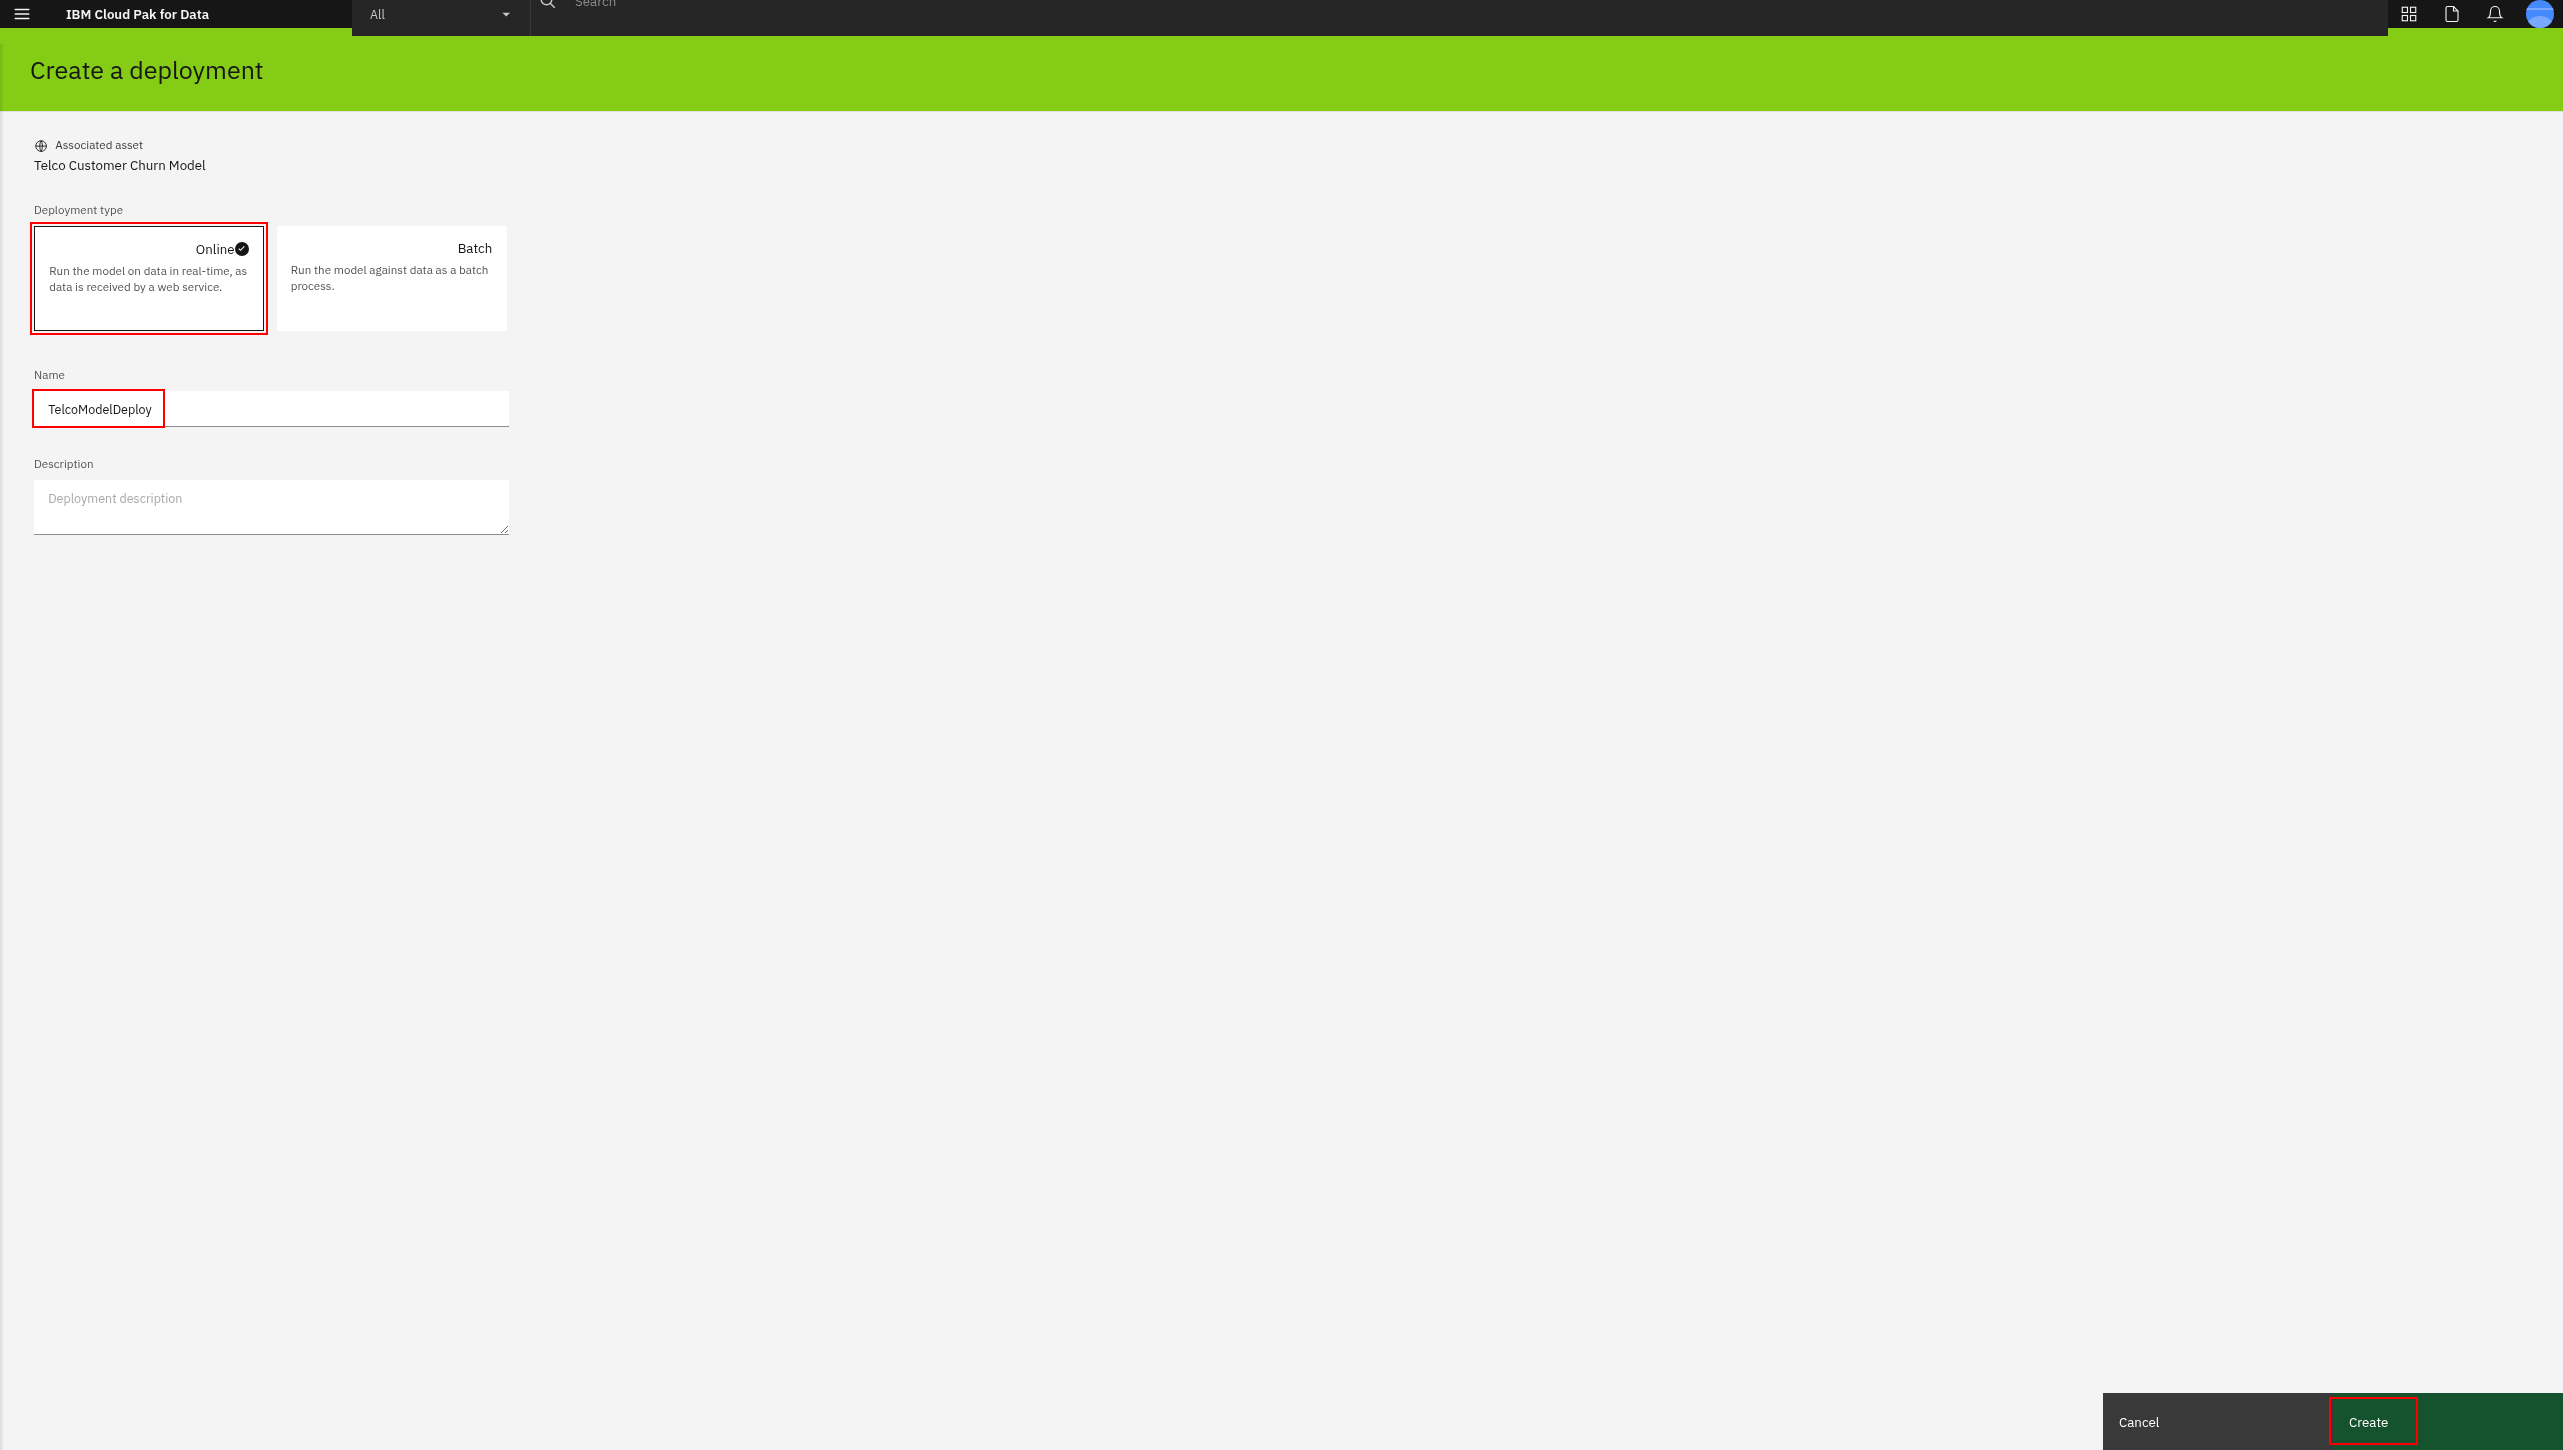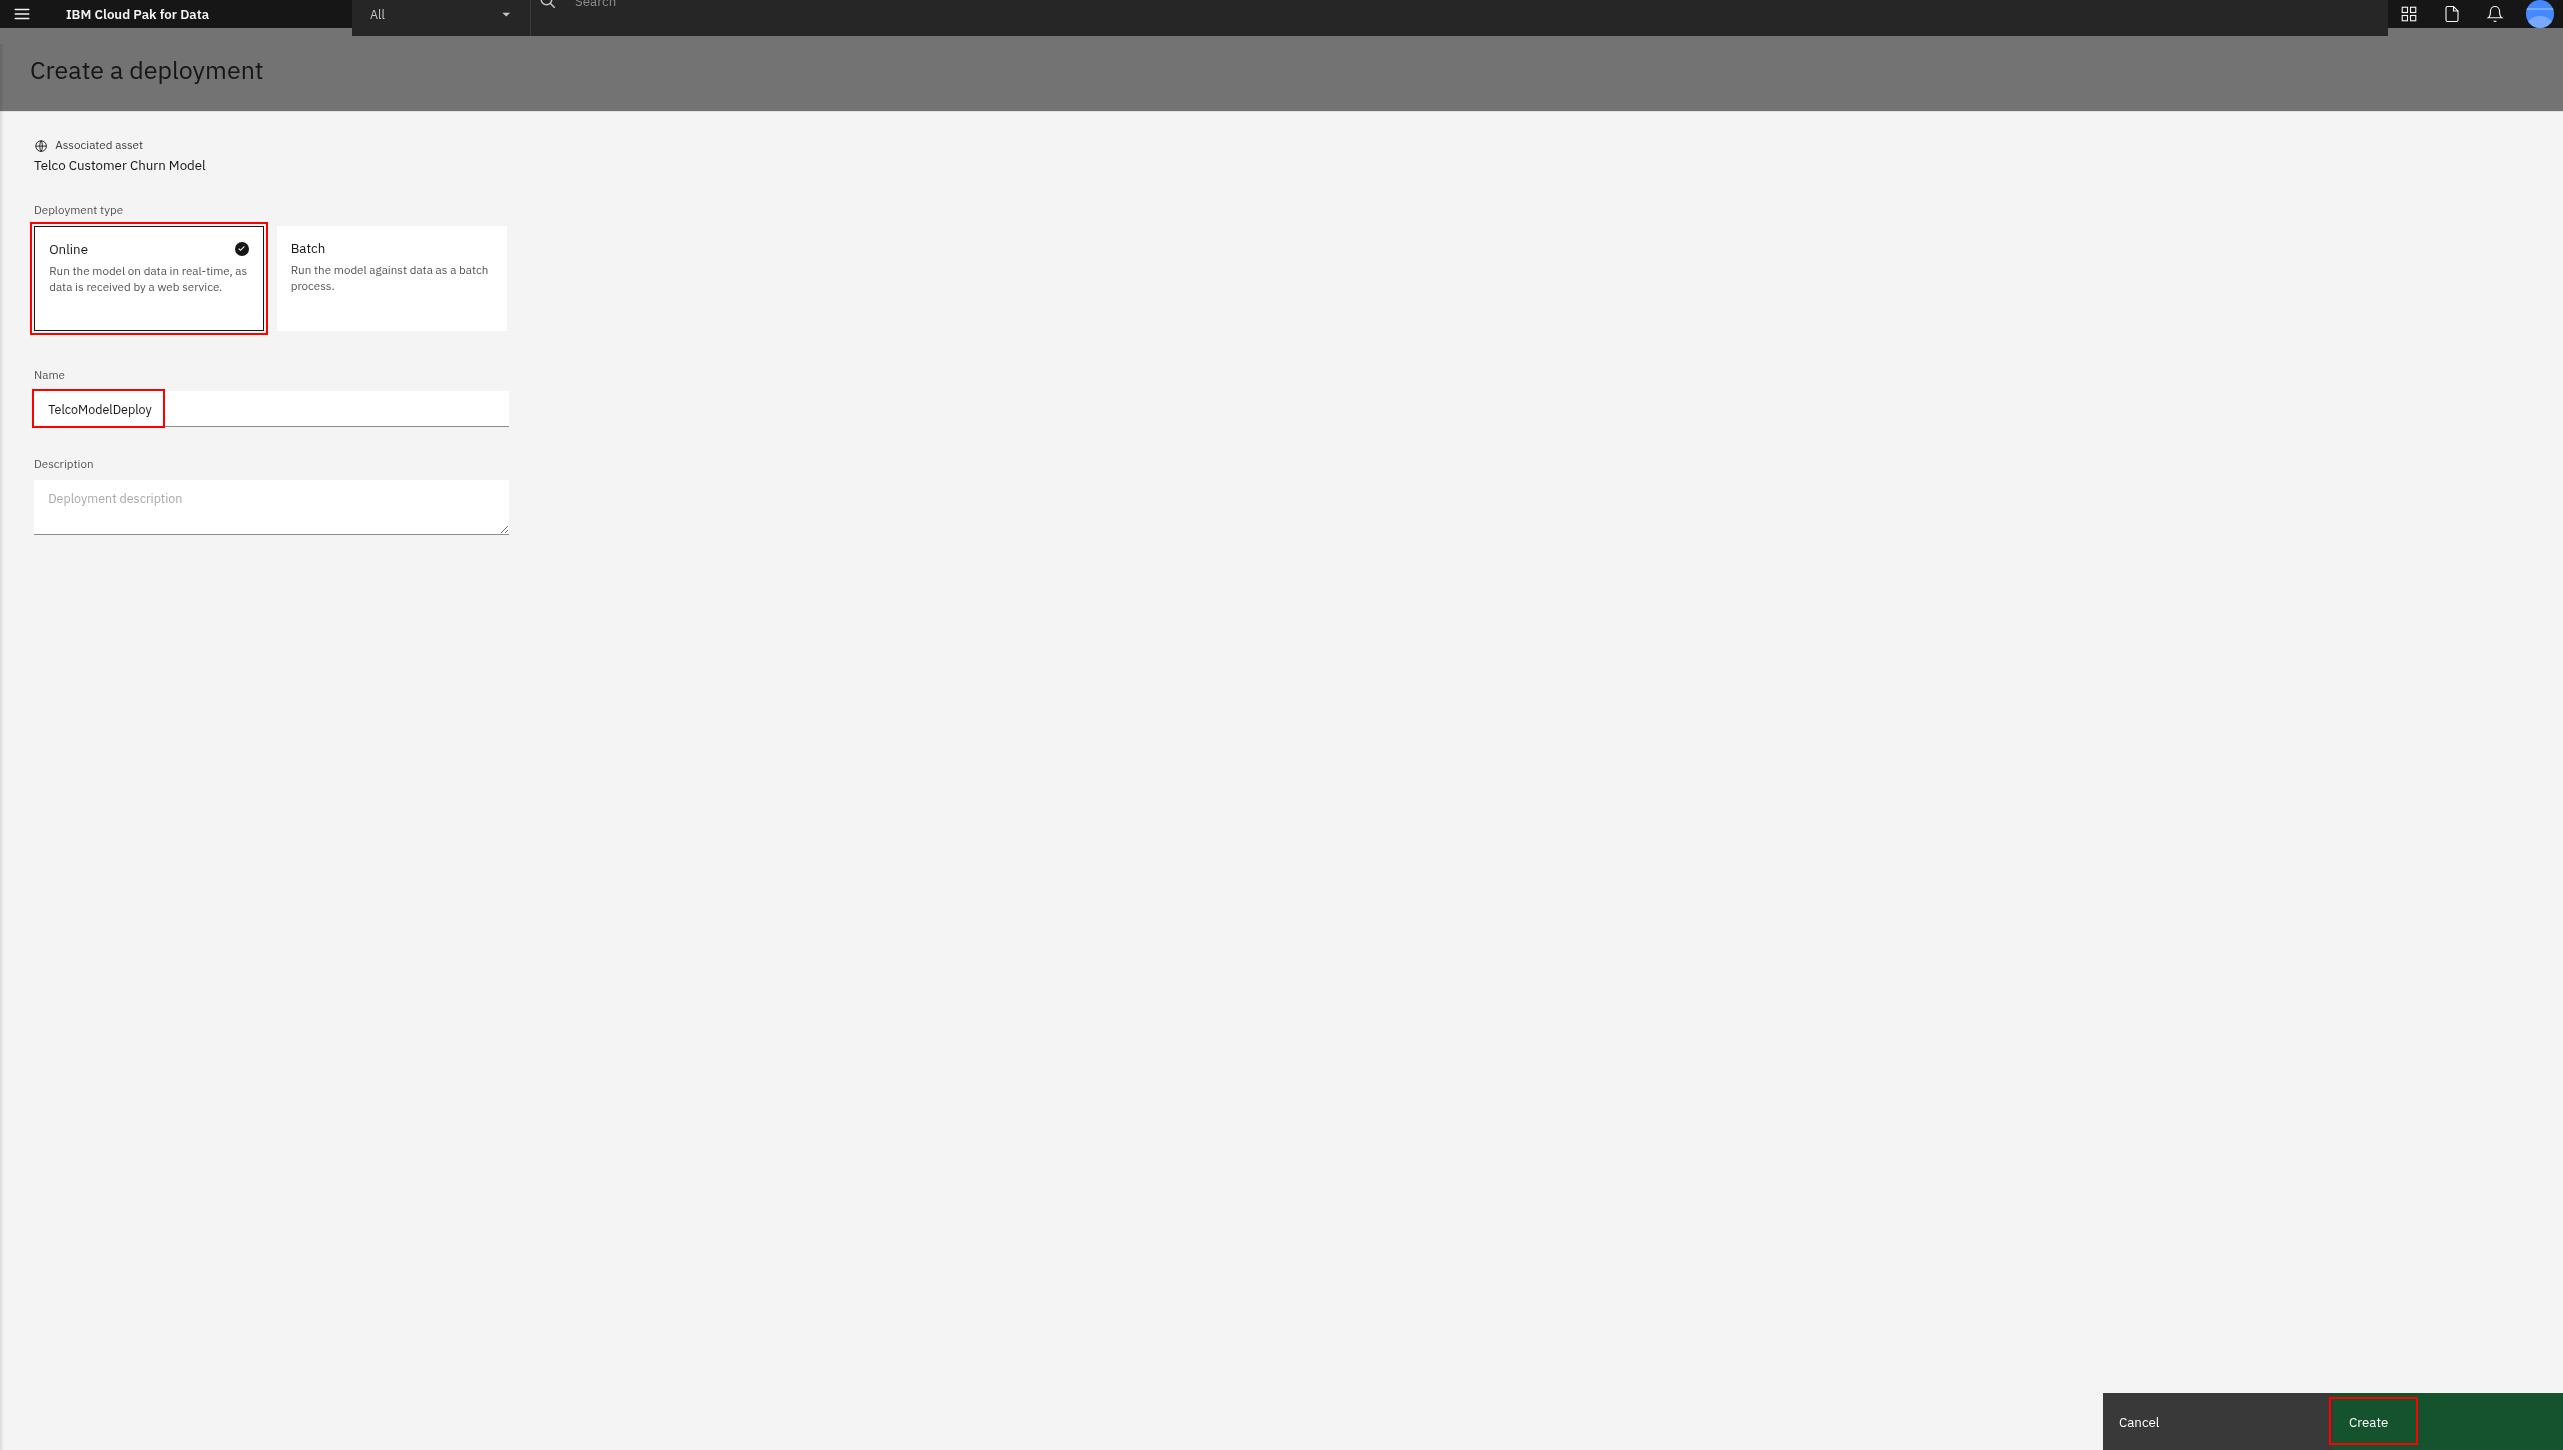--- a/index.html
+++ b/index.html
@@ -134,21 +134,21 @@
       bottom: 0;
       left: 0;
       width: 100%;
       height: 12.5px;
       background: #78a9ff;
       border-radius: 50% 50% 0 0 / 100% 100% 0 0;
     }
 
     
     .page-title-section {
-      background: #737373;
+      background: #84cc16;
       padding: 25px 30px;
       border-bottom: 0.9px solid #e0e0e0;
     }
     .page-title {
       font-size: 25px;
       font-weight: 400;
       color: #161616;
     }
 
     
@@ -206,21 +206,21 @@
     }
     .deployment-card.highlighted {
       outline: 2.7px solid #ff0000;
       outline-offset: 2.7px;
     }
     .card-title {
       font-size: 13.3px;
       color: #161616;
       margin-bottom: 5.3px;
       display: flex;
-      justify-content: space-between;
+      justify-content: flex-end;
       align-items: center;
     }
     .check-icon {
       width: 14.2px;
       height: 14.2px;
       background: #161616;
       border-radius: 50%;
       display: flex;
       align-items: center;
       justify-content: center;

